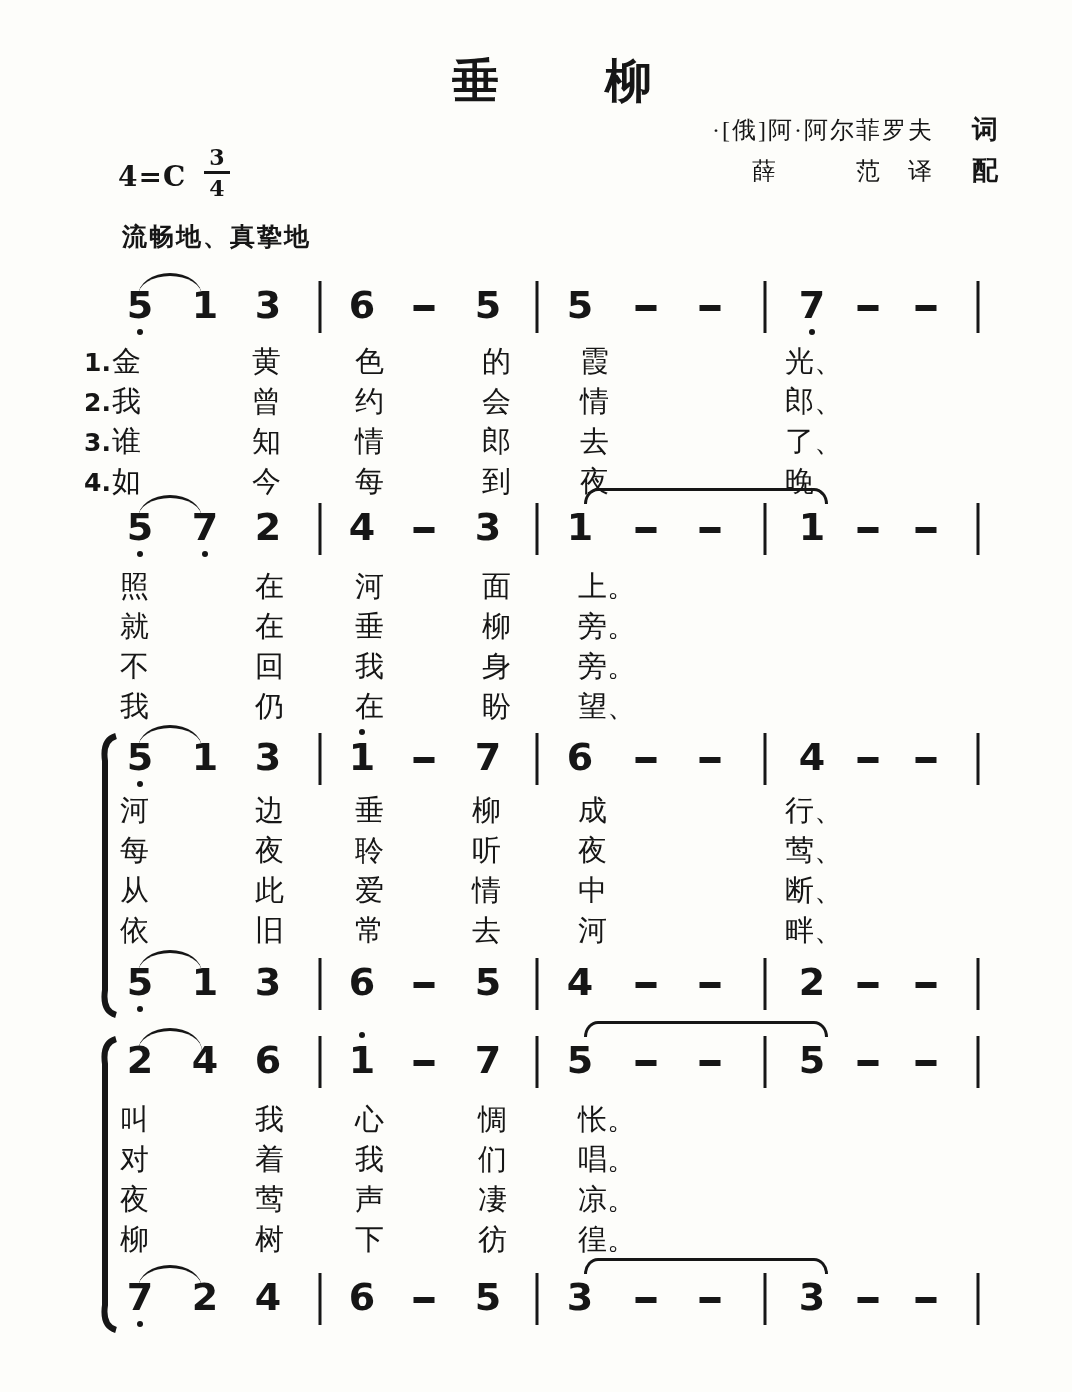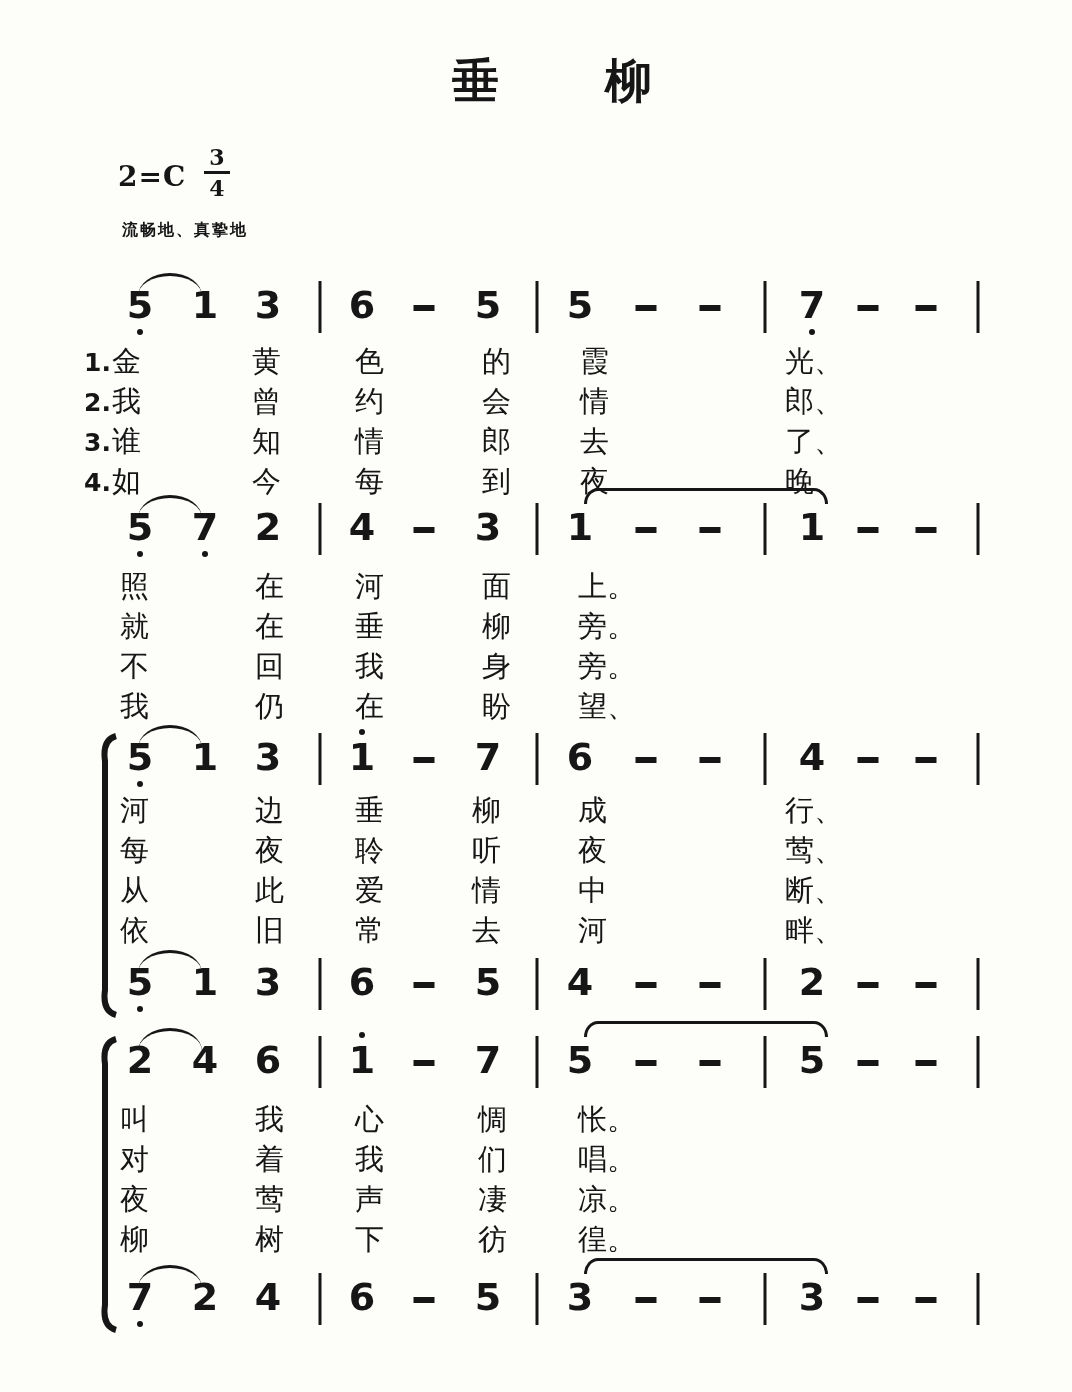--- a/index.html
+++ b/index.html
@@ -16,21 +16,21 @@
   .credit-row{display:flex;justify-content:flex-end;align-items:baseline;height:33px;font-size:24px}
   .credit-name{text-align:right;letter-spacing:2px}
   .credit-role{width:34px;margin-left:30px;font-weight:bold;font-size:26px;
                font-family:"Liberation Sans",sans-serif;text-align:right}
   .keysig{left:118px;top:150px;display:flex;align-items:center;gap:18px}
   .tonic{font-size:28px;font-weight:bold;font-family:"DejaVu Serif",serif;letter-spacing:1px}
   .fraction{text-align:center;line-height:1;font-weight:bold;font-size:22px;
             font-family:"DejaVu Serif",serif;transform:translateY(-4px)}
   .fraction .num{display:block;padding:0 5px 3px;border-bottom:3px solid #161616}
   .fraction .den{display:block;padding-top:3px}
-  .tempo{left:122px;top:220px;font-size:16px;font-weight:bold;
+  .tempo{left:122px;top:220px;font-size:25px;font-weight:bold;
          font-family:"Liberation Sans",sans-serif;letter-spacing:2px}
   
   .note{position:absolute;transform:translateX(-50%);font-family:"DejaVu Sans",sans-serif;
         font-weight:bold;font-size:38px;line-height:1}
   .barline{position:absolute;transform:translateX(-50%);width:3px;height:52px;background:#161616}
   .dash{position:absolute;transform:translateX(-50%);width:21px;height:6px;background:#161616}
   .odot{position:absolute;transform:translateX(-50%);width:6px;height:6px;border-radius:50%;background:#161616}
   .slur{position:absolute;height:20px;border-top:3px solid #161616;
         border-radius:50% 50% 0 0/100% 100% 0 0}
   .tie{position:absolute;height:13px;border-top:3px solid #161616;
@@ -39,24 +39,32 @@
   .lyric{position:absolute;font-size:29px;line-height:1.1;letter-spacing:0}
   .vnum{position:absolute;font-size:25px;font-weight:bold;font-family:"DejaVu Sans",sans-serif}
   .bracket{position:absolute}
 </style>
 </head>
 <body>
 
 <div class="abs title">垂　　柳</div>
 
 <div class="abs credits">
+  <div class="credit-row">
+    <span class="credit-name">·[俄]阿·阿尔菲罗夫</span>
+    <span class="credit-role">词</span>
+  </div>
+  <div class="credit-row">
+    <span class="credit-name">薛　　　范　译</span>
+    <span class="credit-role">配</span>
+  </div>
 </div>
 
 <div class="abs keysig">
-  <span class="tonic">2=C</span>
+  <span class="tonic">4=C</span>
   <span class="fraction">
     <span class="num">3</span>
     <span class="den">4</span>
   </span>
 </div>
 
 <div class="abs tempo">流畅地、真挚地</div>
 
 <div id="score">
     <div class="slur" style="left: 138px; top: 273px; width: 64px;"></div>

